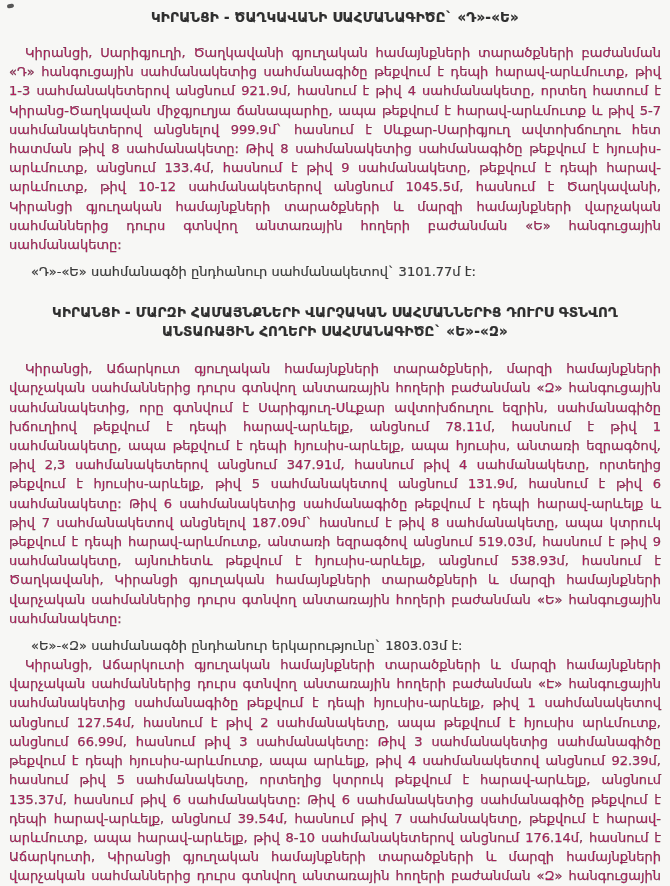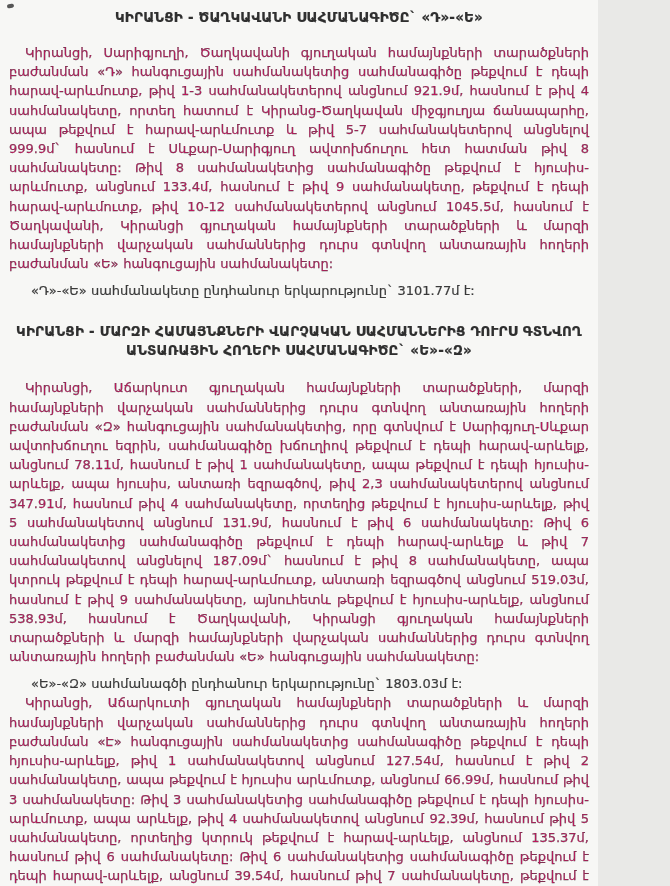--- a/index.html
+++ b/index.html
@@ -8,21 +8,21 @@
     background: #e9e9e7;
   }
   body {
     width: 670px;
     height: 886px;
     overflow: hidden;
     font-family: "DejaVu Sans", sans-serif;
   }
   .page {
     position: relative;
-    width: 598px;
+    width: 670px;
     height: 886px;
     box-sizing: border-box;
     padding: 7px 9px 0 9px;
     background: #f7f7f5;
     color: #353535;
   }
   
   .speck {
     position: absolute;
     top: 4px;
@@ -72,21 +72,21 @@
 <body>
 
 <div class="page">
   <div class="speck"></div>
 
   <section class="sec1">
     <h1>
       <span class="t-line">ԿԻՐԱՆՑԻ - ԾԱՂԿԱՎԱՆԻ ՍԱՀՄԱՆԱԳԻԾԸ` «Դ»-«Ե»</span>
     </h1>
     <p class="body-text">Կիրանցի, Սարիգյուղի, Ծաղկավանի գյուղական համայնքների տարածքների բաժանման «Դ» հանգուցային սահմանակետից սահմանագիծը թեքվում է դեպի հարավ-արևմուտք, թիվ 1-3 սահմանակետերով անցնում 921.9մ, հասնում է թիվ 4 սահմանակետը, որտեղ հատում է Կիրանց-Ծաղկավան միջգյուղյա ճանապարհը, ապա թեքվում է հարավ-արևմուտք և թիվ 5-7 սահմանակետերով անցնելով 999.9մ` հասնում է Սևքար-Սարիգյուղ ավտոխճուղու հետ հատման թիվ 8 սահմանակետը: Թիվ 8 սահմանակետից սահմանագիծը թեքվում է հյուսիս-արևմուտք, անցնում 133.4մ, հասնում է թիվ 9 սահմանակետը, թեքվում է դեպի հարավ-արևմուտք, թիվ 10-12 սահմանակետերով անցնում 1045.5մ, հասնում է Ծաղկավանի, Կիրանցի գյուղական համայնքների տարածքների և մարզի համայնքների վարչական սահմաններից դուրս գտնվող անտառային հողերի բաժանման «Ե» հանգուցային սահմանակետը:</p>
-    <p class="summary">«Դ»-«Ե» սահմանակետը ընդհանուր երկարությունը`  3101.77մ է:</p>
+    <p class="summary">«Դ»-«Ե» սահմանագծի ընդհանուր սահմանակետով`  3101.77մ է:</p>
   </section>
 
   <section class="sec2">
     <h1>
       <span class="t-line">ԿԻՐԱՆՑԻ - ՄԱՐԶԻ ՀԱՄԱՅՆՔՆԵՐԻ ՎԱՐՉԱԿԱՆ ՍԱՀՄԱՆՆԵՐԻՑ ԴՈՒՐՍ  ԳՏՆՎՈՂ</span>
       <span class="t-line">ԱՆՏԱՌԱՅԻՆ ՀՈՂԵՐԻ ՍԱՀՄԱՆԱԳԻԾԸ`  «Ե»-«Զ»</span>
     </h1>
     <p class="body-text">Կիրանցի, Աճարկուտ գյուղական համայնքների տարածքների, մարզի համայնքների վարչական սահմաններից դուրս գտնվող անտառային հողերի բաժանման «Զ» հանգուցային սահմանակետից, որը գտնվում է Սարիգյուղ-Սևքար ավտոխճուղու եզրին, սահմանագիծը խճուղիով թեքվում է դեպի հարավ-արևելք, անցնում 78.11մ, հասնում է թիվ 1 սահմանակետը, ապա թեքվում է դեպի հյուսիս-արևելք, ապա հյուսիս, անտառի եզրագծով, թիվ 2,3 սահմանակետերով անցնում 347.91մ, հասնում թիվ 4 սահմանակետը, որտեղից թեքվում է հյուսիս-արևելք, թիվ 5 սահմանակետով անցնում 131.9մ, հասնում է թիվ 6 սահմանակետը: Թիվ 6 սահմանակետից սահմանագիծը թեքվում է դեպի հարավ-արևելք և թիվ 7 սահմանակետով անցնելով 187.09մ` հասնում է թիվ 8 սահմանակետը, ապա կտրուկ թեքվում է դեպի հարավ-արևմուտք, անտառի եզրագծով անցնում 519.03մ, հասնում է թիվ 9 սահմանակետը, այնուհետև թեքվում է հյուսիս-արևելք, անցնում 538.93մ, հասնում է Ծաղկավանի, Կիրանցի գյուղական համայնքների տարածքների և մարզի համայնքների վարչական սահմաններից դուրս գտնվող անտառային հողերի բաժանման «Ե» հանգուցային սահմանակետը:</p>
     <p class="summary">«Ե»-«Զ» սահմանագծի ընդհանուր երկարությունը`  1803.03մ է:</p>
   </section>

